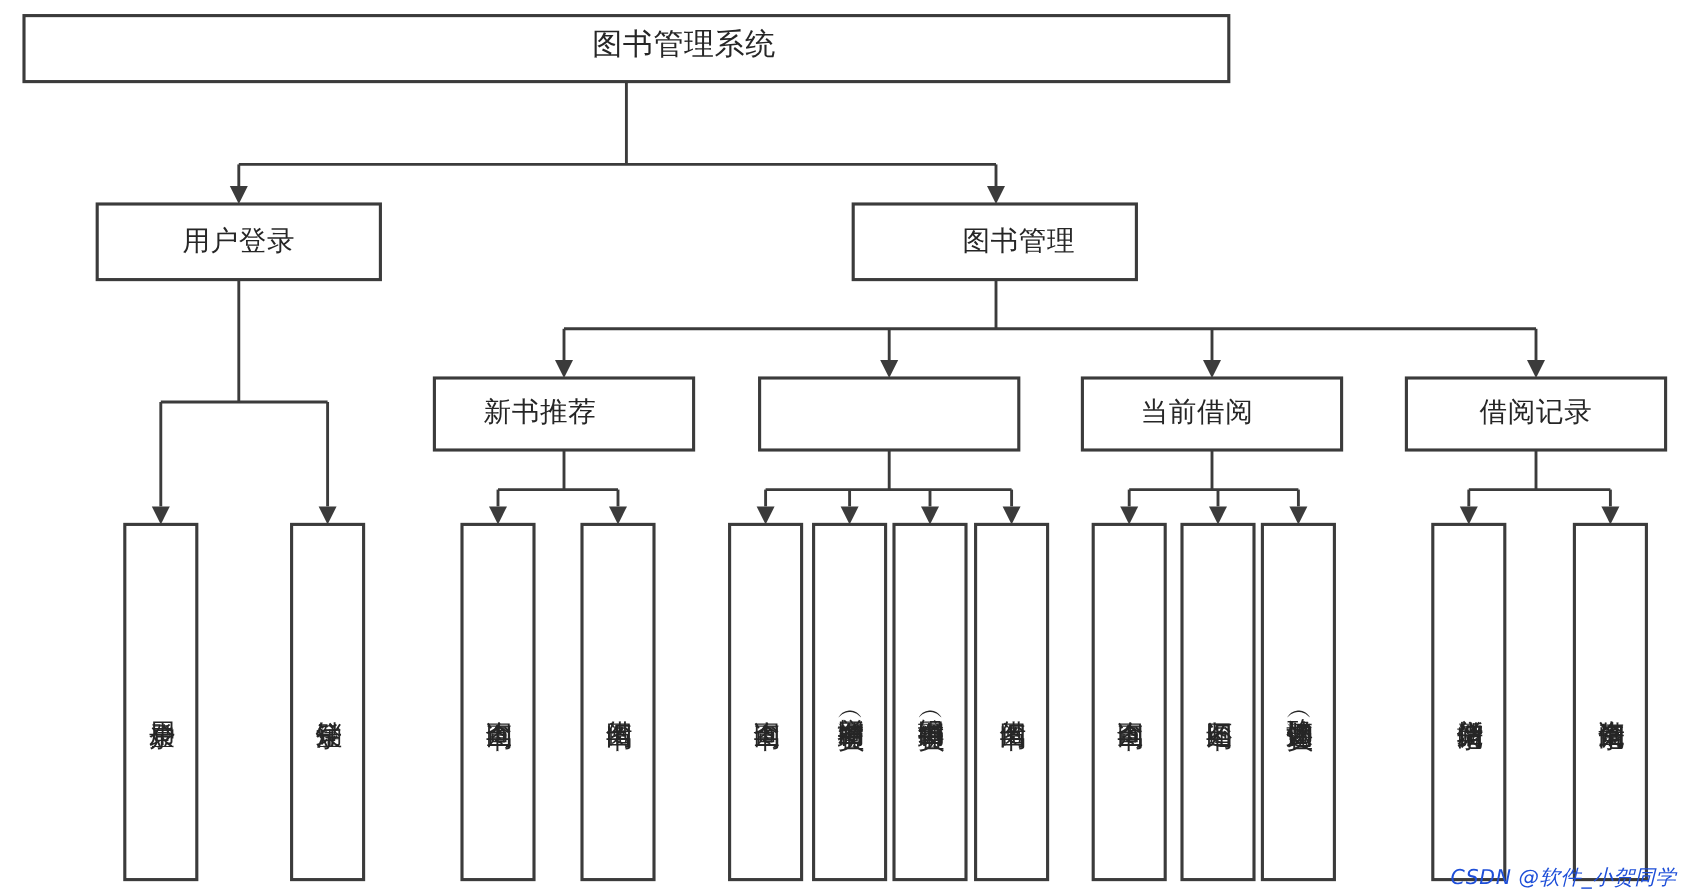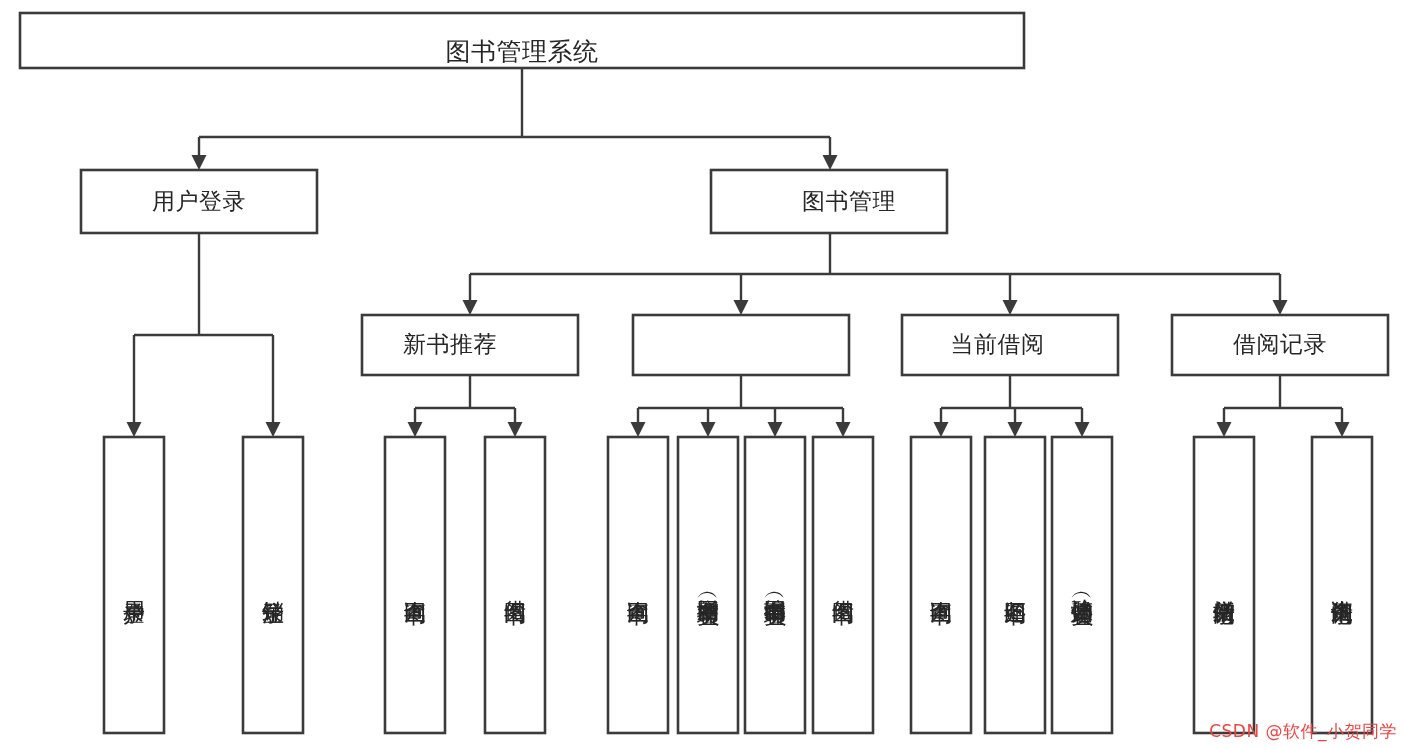--- a/index.html
+++ b/index.html
@@ -67,24 +67,25 @@
     writing-mode: vertical-rl;
     text-orientation: upright;
     letter-spacing: 1px;
     pointer-events: none;
   }
   #watermark {
     position: absolute;
     right: 8px;
     bottom: 4px;
     font-size: 17px;
-    color: #ef4444;
+    color: #1d4ed8;
     letter-spacing: 0.5px;
     white-space: nowrap;
     pointer-events: none;
+    font-style: italic;
   }
 </style>
 </head>
 <body>
 
 <div id="diagram-root">
 
   <svg id="diagram-canvas" viewBox="0 0 1405 747" xmlns="http://www.w3.org/2000/svg">
 
     <defs>
@@ -184,21 +185,21 @@
     <rect class="node-box" x="678" y="437" width="60" height="296"></rect>
     <rect class="node-box" x="745" y="437" width="60" height="296"></rect>
     <rect class="node-box" x="813" y="437" width="60" height="296"></rect>
     <rect class="node-box" x="911" y="437" width="60" height="296"></rect>
     <rect class="node-box" x="985" y="437" width="60" height="296"></rect>
     <rect class="node-box" x="1052" y="437" width="60" height="296"></rect>
     <rect class="node-box" x="1194" y="437" width="60" height="296"></rect>
     <rect class="node-box" x="1312" y="437" width="60" height="296"></rect>
   </svg>
 
-  <div class="node-label-h" style="left:20px; top:31px; width:1004px; height:42px; font-size:25px;">图书管理系统</div>
+  <div class="node-label-h" style="left:20px; top:16px; width:1004px; height:42px; font-size:25px;padding-left:48px;">图书管理系统</div>
 
   <div class="node-label-h" style="left:81px; top:170px; width:236px; height:63px;">用户登录</div>
   <div class="node-label-h" style="left:711px; top:170px; width:236px; height:63px;padding-left:20px;">图书管理</div>
 
   <div class="node-label-h" style="left:362px; top:315px; width:176px; height:60px;">新书推荐</div>
   <div class="node-label-h" style="left:902px; top:315px; width:191px; height:60px;">当前借阅</div>
   <div class="node-label-h" style="left:1172px; top:315px; width:216px; height:60px;">借阅记录</div>
 
   <div class="node-label-v" style="left:104px; top:437px; width:60px; height:296px;">用户登录</div>
   <div class="node-label-v" style="left:243px; top:437px; width:60px; height:296px;">注销登录</div>

